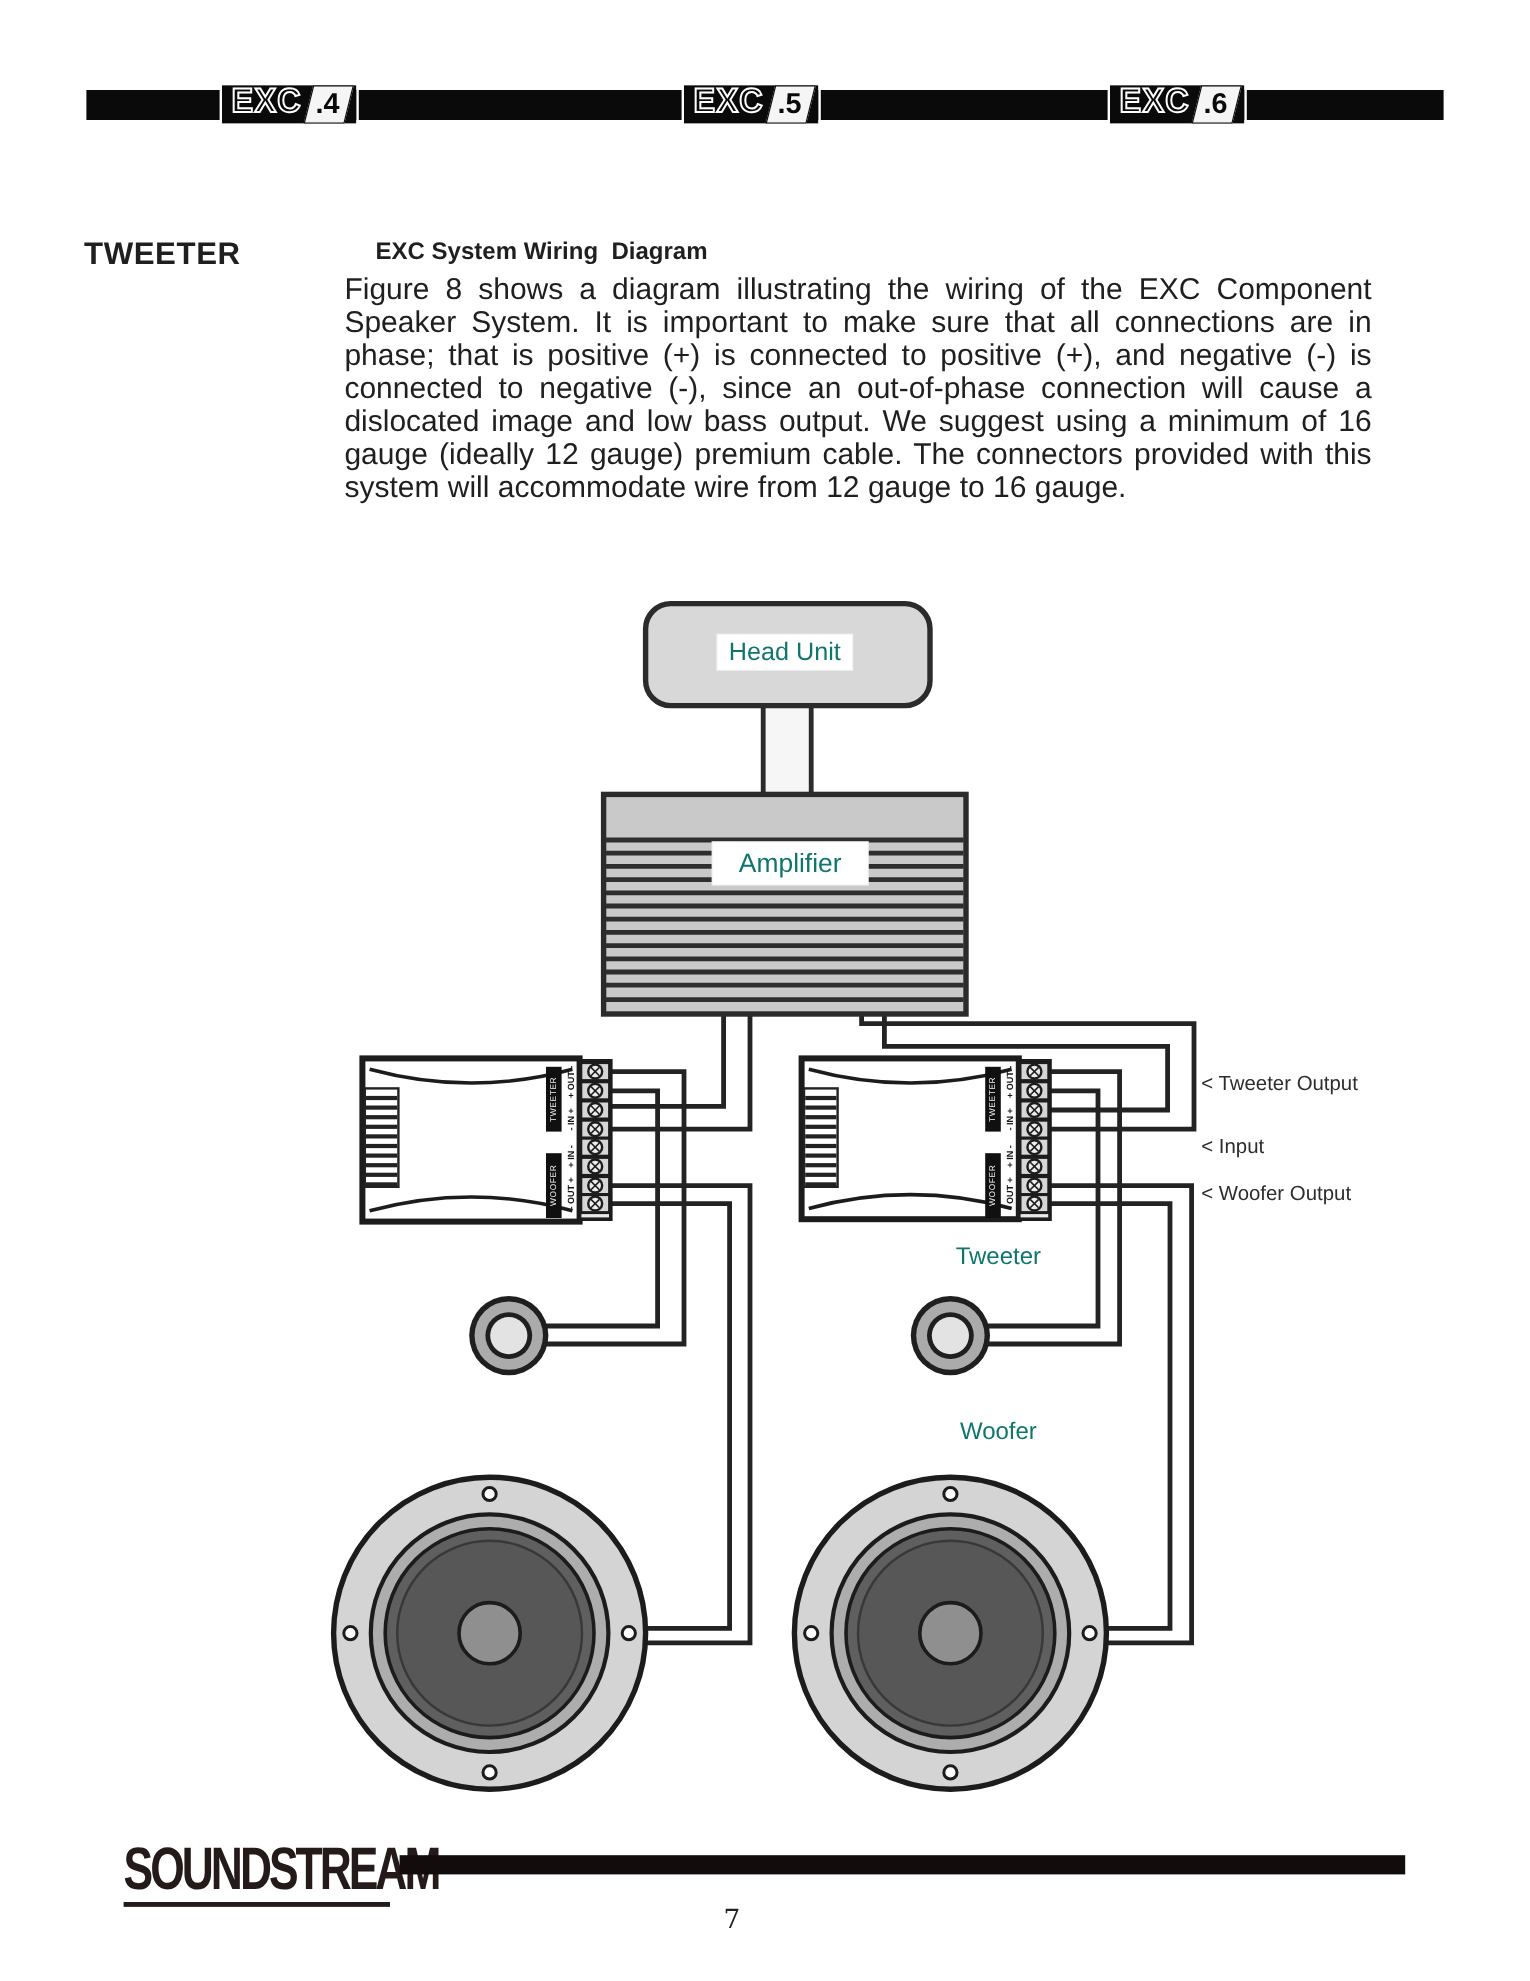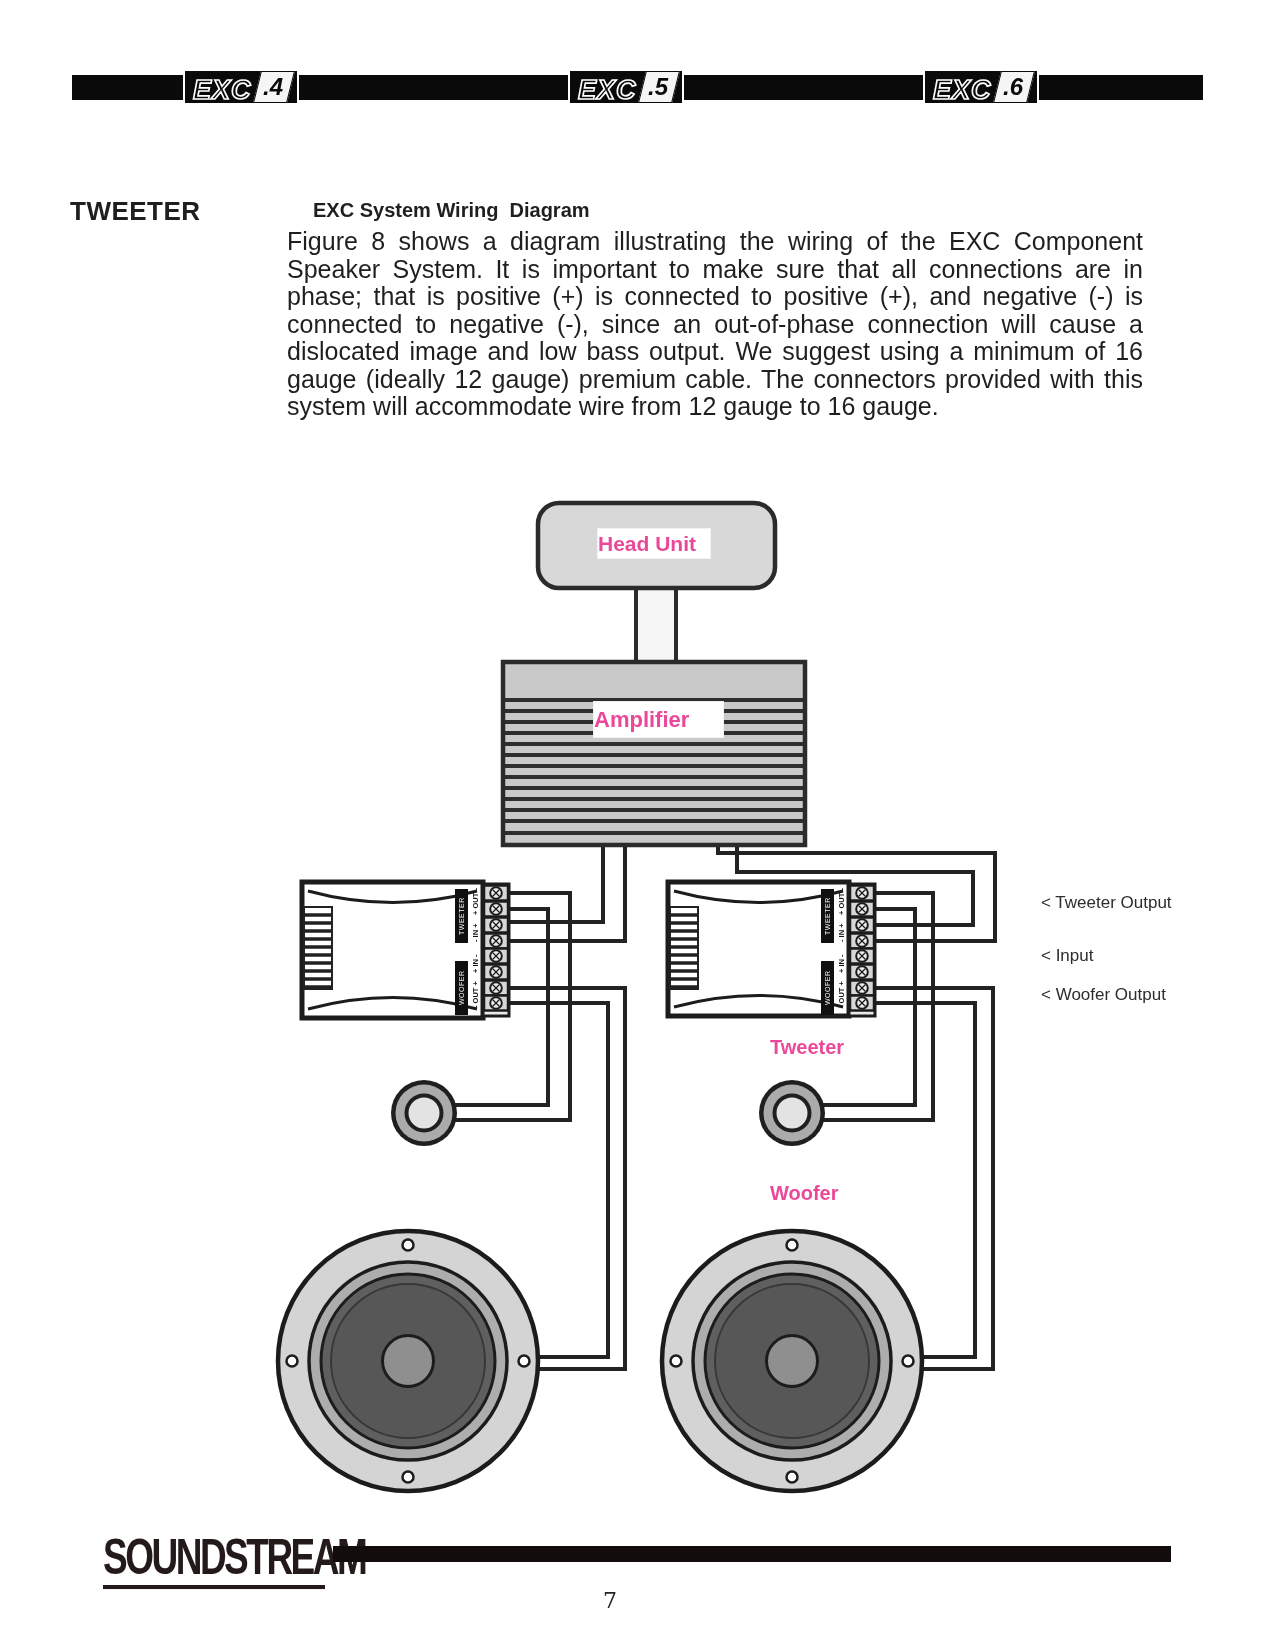--- a/index.html
+++ b/index.html
@@ -5,23 +5,22 @@
   html,body { margin:0; padding:0; background:#8a8a8a; }
   .page {
     position:relative; width:1275px; height:1651px; margin:0 auto;
     background:#ffffff; overflow:hidden;
     font-family:"Liberation Sans", sans-serif; color:#1f1f1f;
   }
   
   .topbar { position:absolute; left:72px; top:75px; width:1131px; height:25px; background:#0a0a0a; }
   .logo {
     position:absolute; top:71px; height:32px; background:#0a0a0a;
-    display:flex; align-items:flex-end; padding:0 6px 0 8px; box-sizing:border-box;
+    display:flex; align-items:flex-start; padding:0 6px 0 8px; box-sizing:border-box;
     outline:2px solid #fff;
-    font-style:italic;
   }
   .logo .exc {
     font-weight:700; font-size:27px; line-height:26px; letter-spacing:1px;
     color:#e8e8e8; transform:scaleY(1.05);
   }
   @supports (-webkit-text-stroke: 1px #fff) {
     .logo .exc { color:#0a0a0a; -webkit-text-stroke:1.6px #ffffff; }
   }
   .logo .numbox {
     margin-left:5px; background:#f5f5f5; transform:skewX(-14deg);
@@ -32,27 +31,27 @@
 
   
   .wiring-head { position:absolute; left:70px; top:196px; font-size:26px; font-weight:700; letter-spacing:0.5px; }
   .sec-title { position:absolute; left:287px; top:199px; font-size:20px; font-weight:700; white-space:pre-wrap;margin-left:26px; }
   .sec-body {
     position:absolute; left:287px; top:228px; width:856px;
     font-size:25px; line-height:27.5px; text-align:justify;
   }
 
   
-  .dlabel { position:absolute; font-weight:700; text-align:left; color:#ec4899; }
+  .dlabel { position:absolute; font-weight:400; text-align:center; color:#0f766e; }
   .patch  { background:#ffffff; box-shadow:0 0 0 1px #f2f2f2; }
   .lbl-headunit  { left:598px; top:529px; width:112px; height:29px; font-size:21px; line-height:29px; }
   .lbl-amplifier { left:594px; top:702px; width:129px; height:35px; font-size:22px; line-height:35px; }
   .lbl-tweeter   { left:770px; top:1036px; width:124px; font-size:20px; }
   .lbl-woofer    { left:770px; top:1182px; width:124px; font-size:20px; }
-  .annot { position:absolute; left:1001px; font-size:17px; color:#2d2d2d; white-space:nowrap;margin-left:40px; }
+  .annot { position:absolute; left:1001px; font-size:17px; color:#2d2d2d; white-space:nowrap; }
   .annot-tw { top:893px; } .annot-in { top:946px; } .annot-wf { top:985px; }
 
   
   .xbar {
     position:absolute; width:13px; height:54px; background:#101010; color:#f5f5f5;
     font-size:7px; letter-spacing:0.5px; text-align:center; overflow:hidden;
     writing-mode:vertical-rl; transform:rotate(180deg); line-height:13px;
   }
   .xport {
     position:absolute; width:11px; height:36px; color:#161616;

